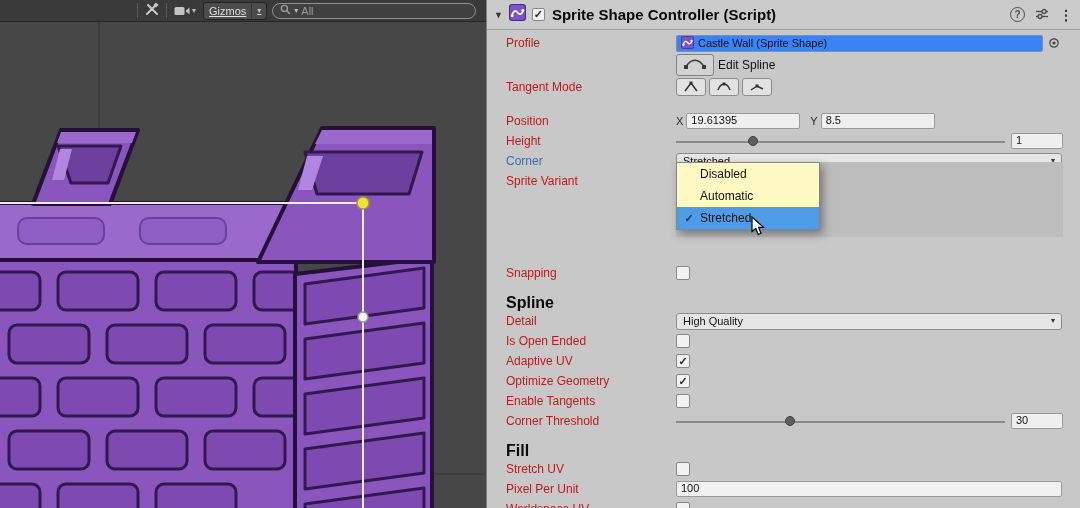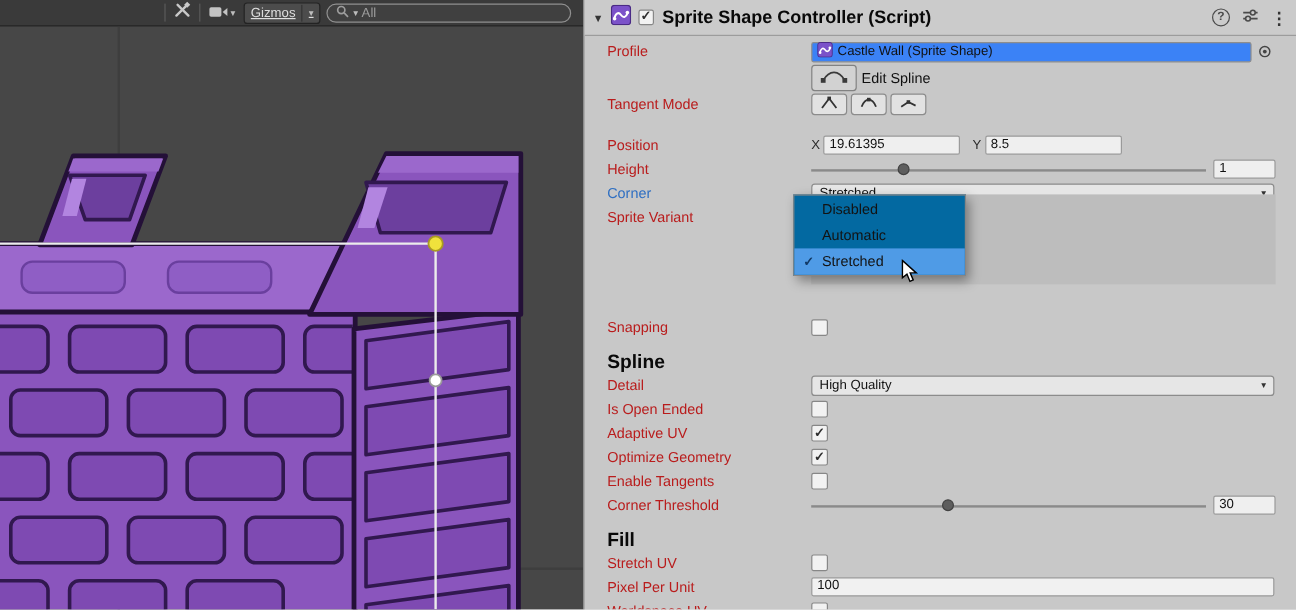--- a/index.html
+++ b/index.html
@@ -48,21 +48,21 @@
   .small-num { width:52px; margin-left:6px; flex:none; }
   .wide-field { flex:1; background:#f1f1f1; }
   .section-hdr { font-size:16px; font-weight:bold; color:#090909; padding-left:19px; height:16px; display:flex; align-items:center; margin-top:12px; }
 
   .row-profile { margin-top:3px; }
   .row-editspline { height:24px; }
   .row-position { height:21px;margin-top:13px; }
   .row-snapping { margin-top:72px; }
 
   .disabled-box { position:absolute; left:189px; top:162px; width:387px; height:75px; background:#bdbdbd; z-index:1; }
-  .menu { position:absolute; left:174px; top:162px; width:144px; background:#0369a1; border:1px solid #858585; box-shadow:3px 4px 9px rgba(0,0,0,0.38); z-index:6; }
+  .menu { position:absolute; left:189px; top:162px; width:144px; background:#fef9c3; border:1px solid #858585; box-shadow:3px 4px 9px rgba(0,0,0,0.38); z-index:6; }
   .menu-item { height:22px; display:flex; align-items:center; font-size:12px; color:#131313; padding-left:6px; gap:5px; }
   .menu-item .mcheck { width:12px; text-align:center; font-size:11px; color:#123a66; font-weight:bold; }
   .menu-item.selected { background:#4f9be6; }
   .cursor { position:absolute; left:264px; top:216px; z-index:9; }
 </style>
 </head>
 <body>
 
 <div class="screen">
 

